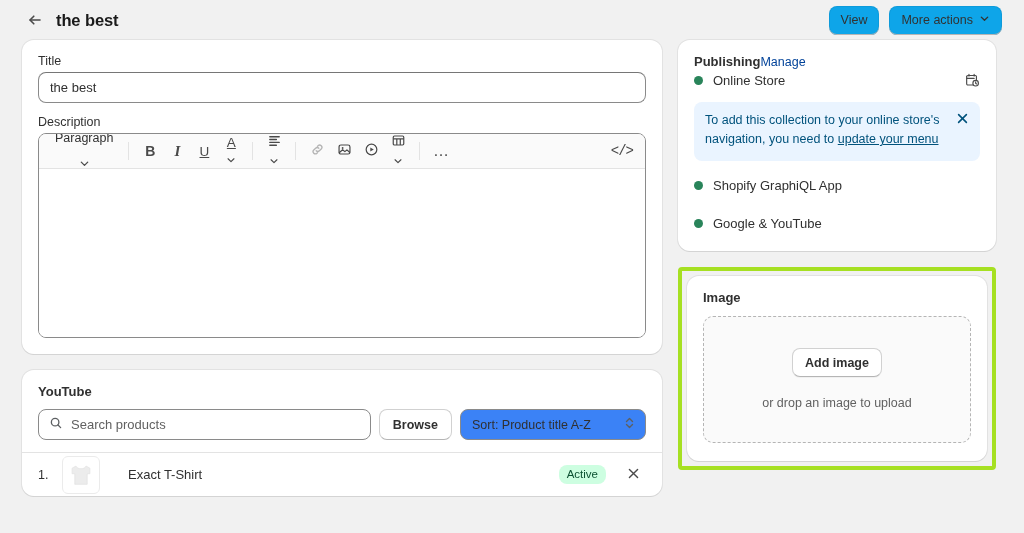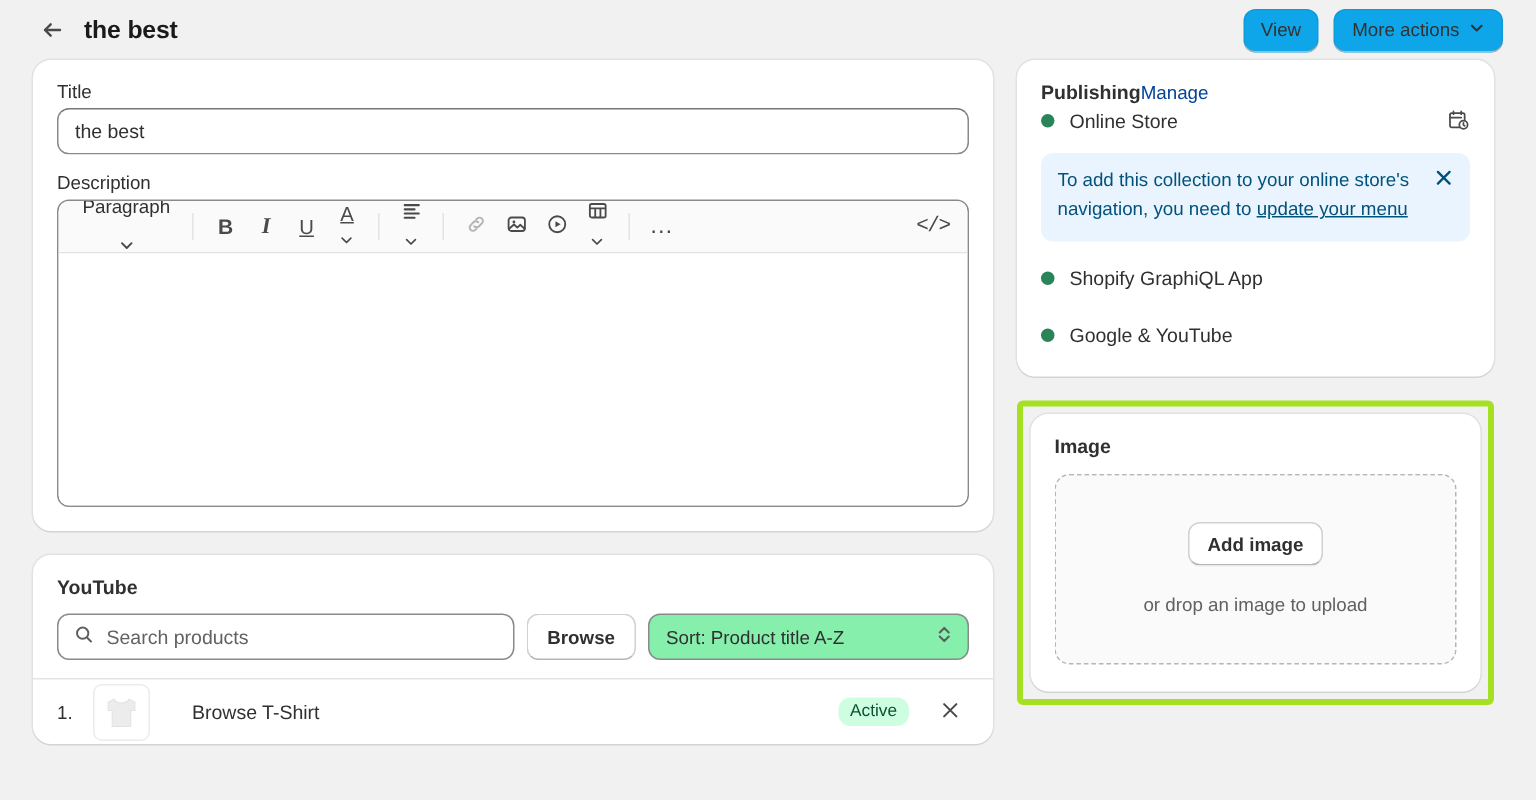--- a/index.html
+++ b/index.html
@@ -186,25 +186,25 @@
     border: 1px solid #d1d1d1;
     border-bottom-color: #b5b5b5;
     color: #303030;
     font-family: inherit;
     font-size: 12.5px;
     font-weight: 600;
     padding: 0 13px;
     cursor: pointer;
   }
   .sort-select {
-    width: 214px;
+    width: 186px;
     height: 31px;
     border: 1px solid #8a8a8a;
     border-radius: 8px;
-    background: #86efac;
+    background: #3b82f6;
     display: flex;
     align-items: center;
     padding: 0 9px 0 11px;
     font-size: 12.5px;
     color: #303030;
     cursor: pointer;
   }
   .sort-select .spacer { flex: 1 1 auto; }
 
   .prod-list { margin: 12px -16px 0; }
@@ -499,21 +499,21 @@
 
       <div class="prod-list">
         <div class="prod-row">
           <div class="prod-idx">1.</div>
           <div class="prod-thumb">
             <svg width="34" height="34" viewBox="0 0 40 40" aria-hidden="true">
               <rect width="40" height="40" fill="#ffffff"></rect>
               <path d="M14 9.5 9.5 12v6.5h3.2V31h14.6V18.5h3.2V12L26 9.5c-1.4 2.2-2.9 3.1-6 3.1s-4.6-.9-6-3.1z" fill="#ececec" stroke="#e2e2e2" stroke-width="0.8" stroke-linejoin="round"></path>
             </svg>
           </div>
-          <div class="prod-name">Browse T-Shirt</div>
+          <div class="prod-name">Exact T-Shirt</div>
           <div class="spacer"></div>
           <span class="badge">Active</span>
           <div class="row-x">
             <span>
               <svg width="13" height="13" viewBox="0 0 14 14" fill="none" stroke="currentColor" stroke-width="1.5" stroke-linecap="round">
                 <path d="M2.6 2.6 11.4 11.4M11.4 2.6 2.6 11.4"></path>
               </svg>
             </span>
           </div>
         </div>

